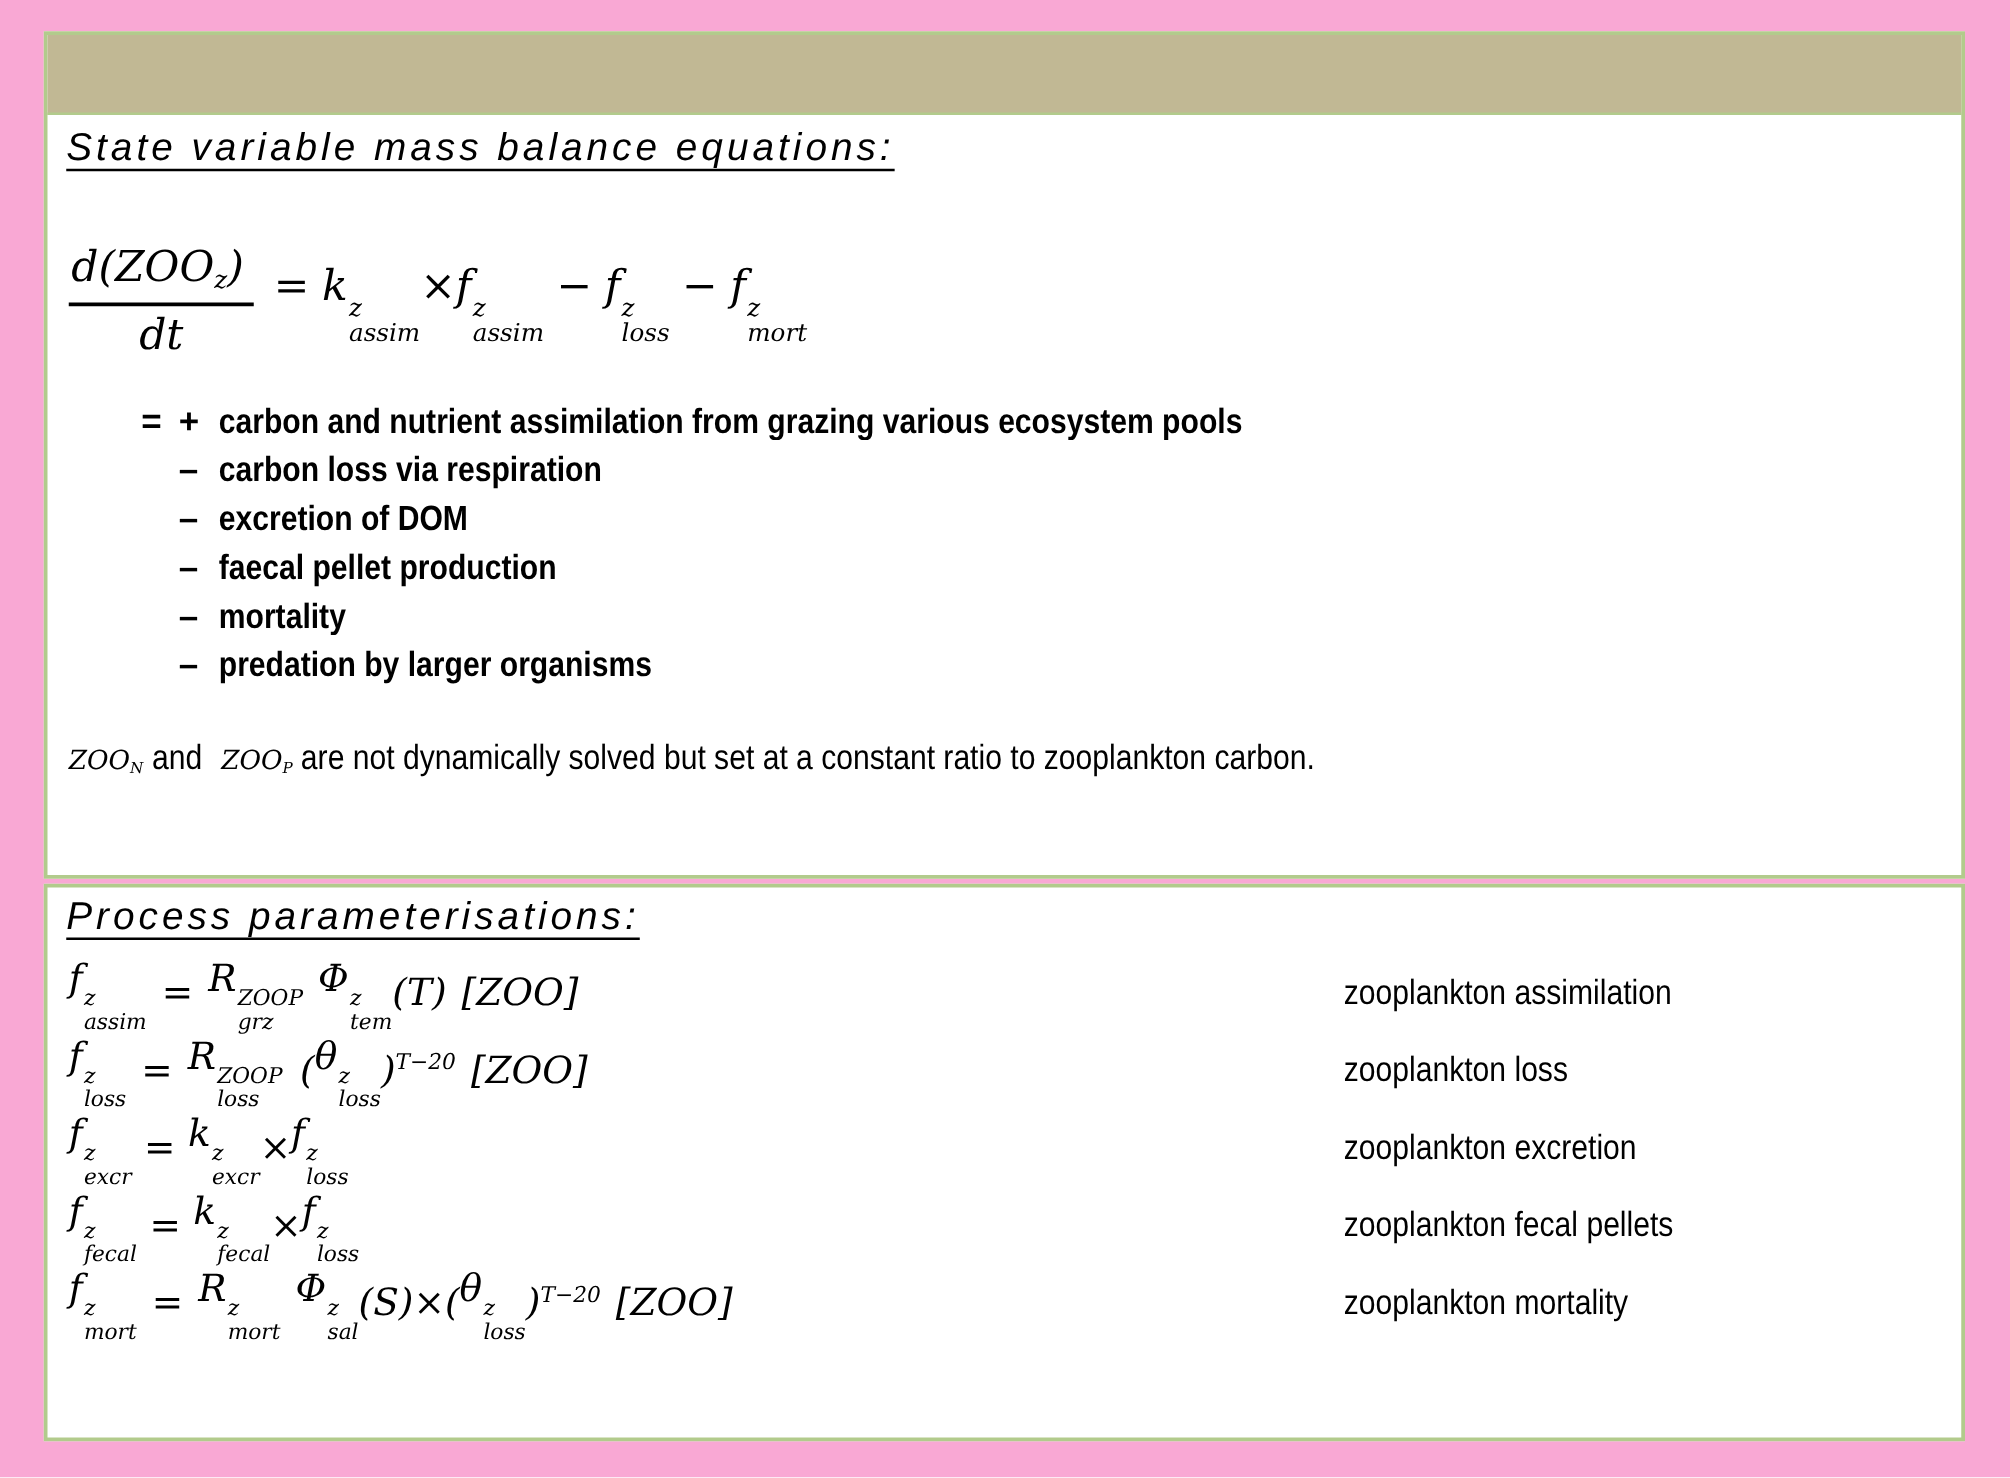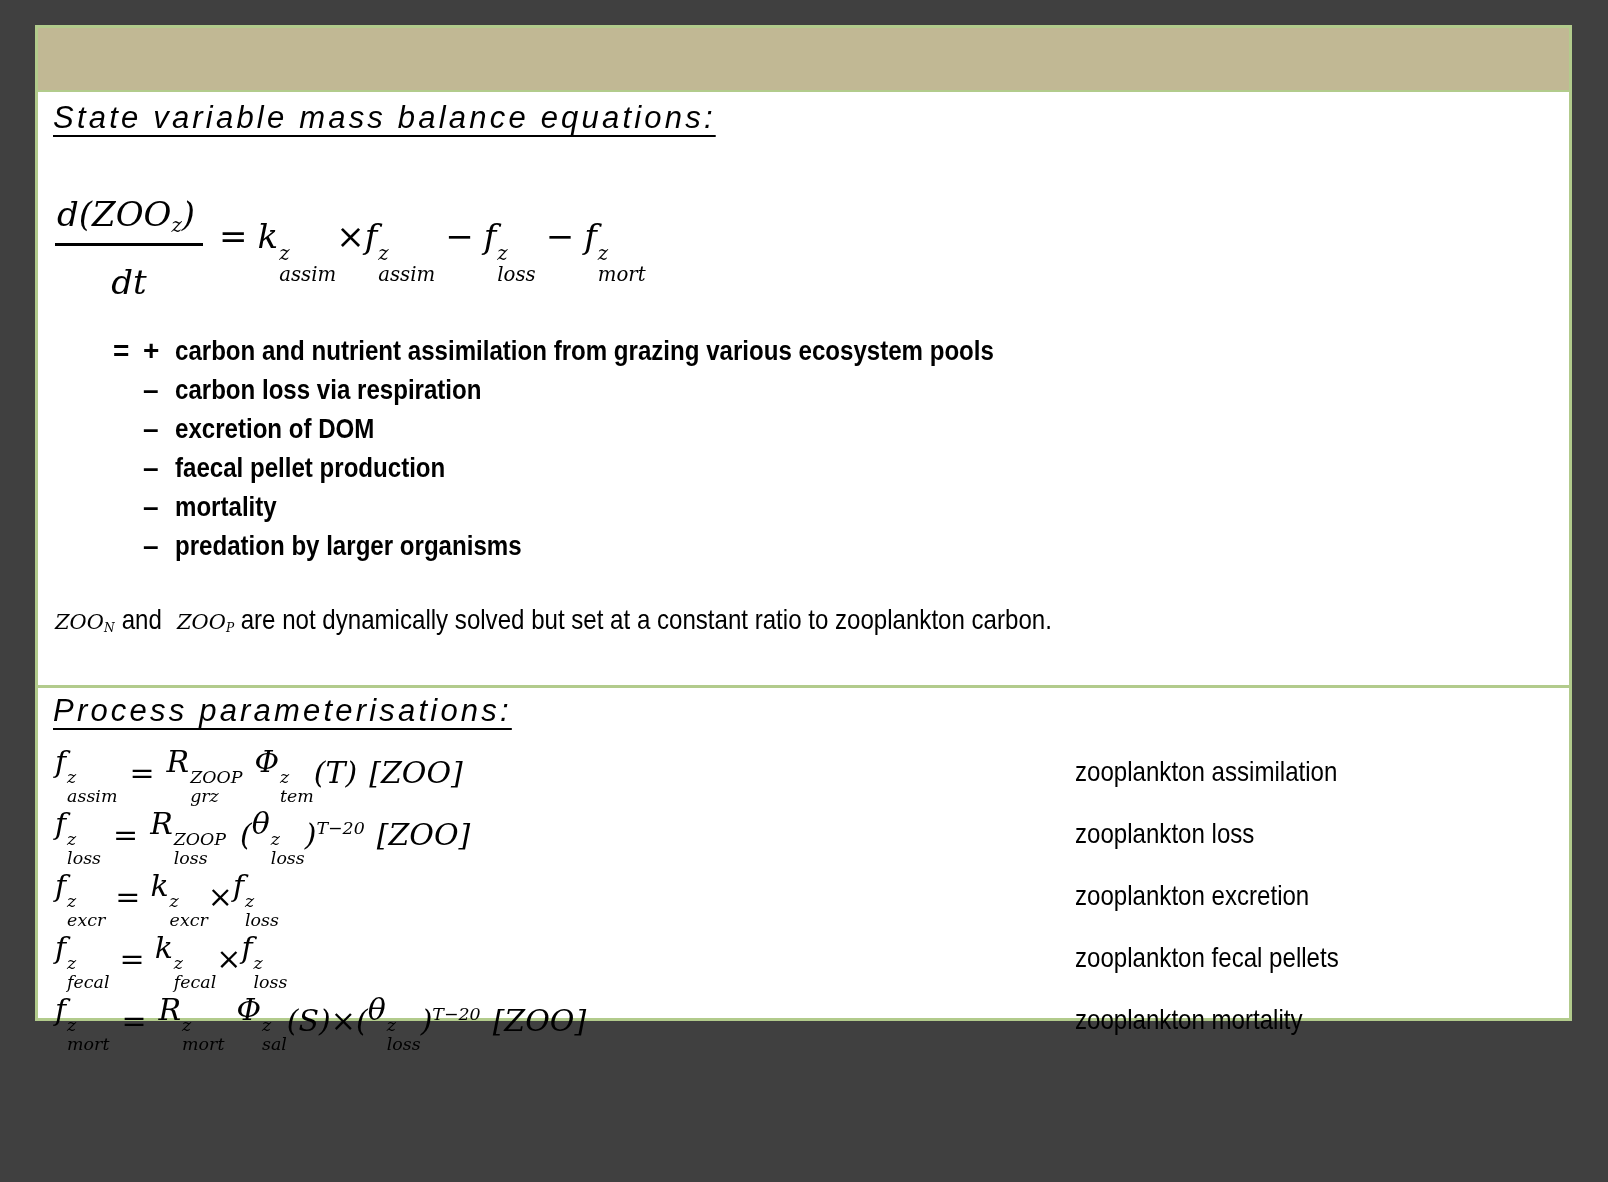--- a/index.html
+++ b/index.html
@@ -5,33 +5,33 @@
   html, body {
     margin: 0; padding: 0;
     background: #ffffff;
     font-family: "Liberation Sans", sans-serif;
     color: #000;
   }
   .slide {
     position: relative;
     width: 1608px;
     height: 1182px;
-    background: #404040;
+    background: #f9a8d4;
     overflow: hidden;
   }
   .box {
     position: absolute;
     left: 35px;
     width: 1537px;
     border: 3px solid #b2cb8c;
     background: #ffffff;
     box-sizing: border-box;
   }
   .box1 { top: 25px; height: 678px; }
-  .box2 { top: 685px; height: 336px; }
+  .box2 { top: 707px; height: 446px; }
   .header-bar {
     height: 62px;
     width: 100%;
     background: #c1b894;
     border-bottom: 2px solid #b2cb8c;
   }
   .section-title {
     font-family: "Liberation Sans", sans-serif;
     font-style: italic;
     font-weight: 500;
@@ -81,21 +81,21 @@
   .frac {
     display: inline-block;
     text-align: center;
     margin-right: 6px;
   }
   .frac .num {
     display: block;
     padding: 0 8px 6px 2px;
     border-bottom: 3px solid #000;
   }
-  .frac .den { display: block; padding-top: 16px; }
+  .frac .den { display: block; padding-top: 3px; }
 
   
   .bullets {
     margin: 30px 0 0 75px;
     font-weight: bold;
     font-size: 28px;
   }
   .bullet-row { display: flex; height: 39px; align-items: center; }
   .bullet-prefix { width: 30px; flex: 0 0 30px; }
   .bullet-sign { width: 32px; flex: 0 0 32px; }

